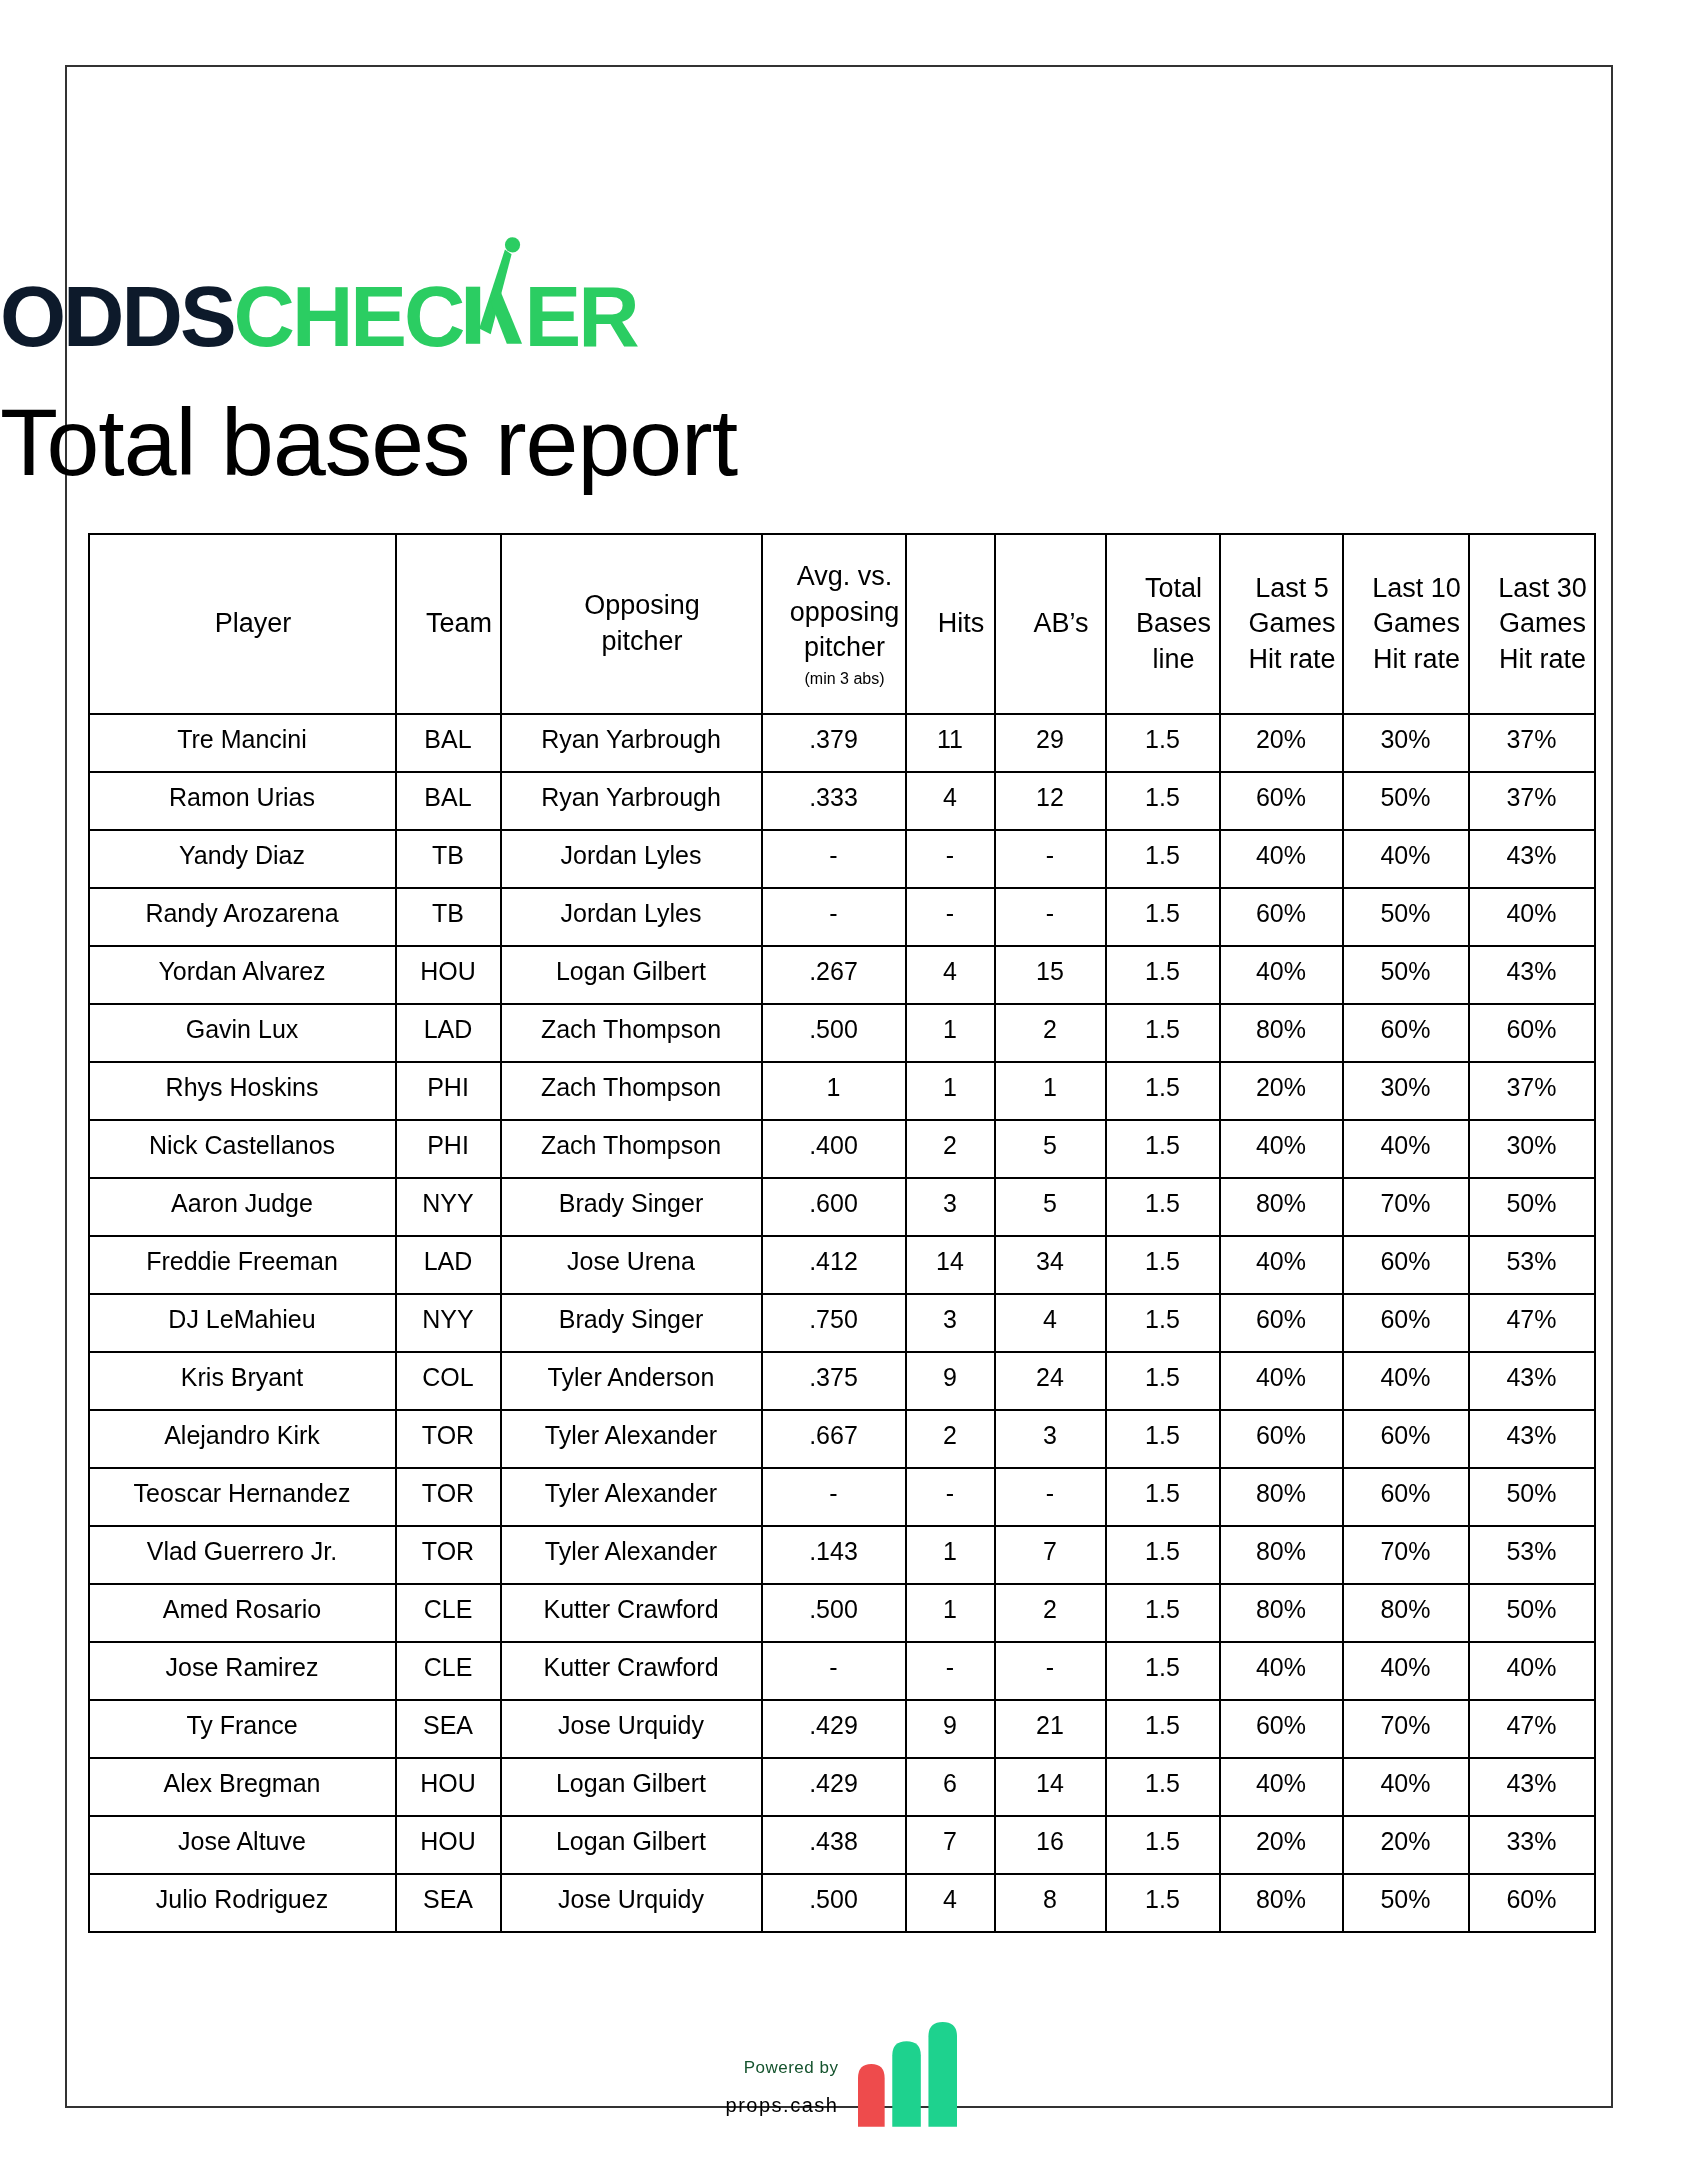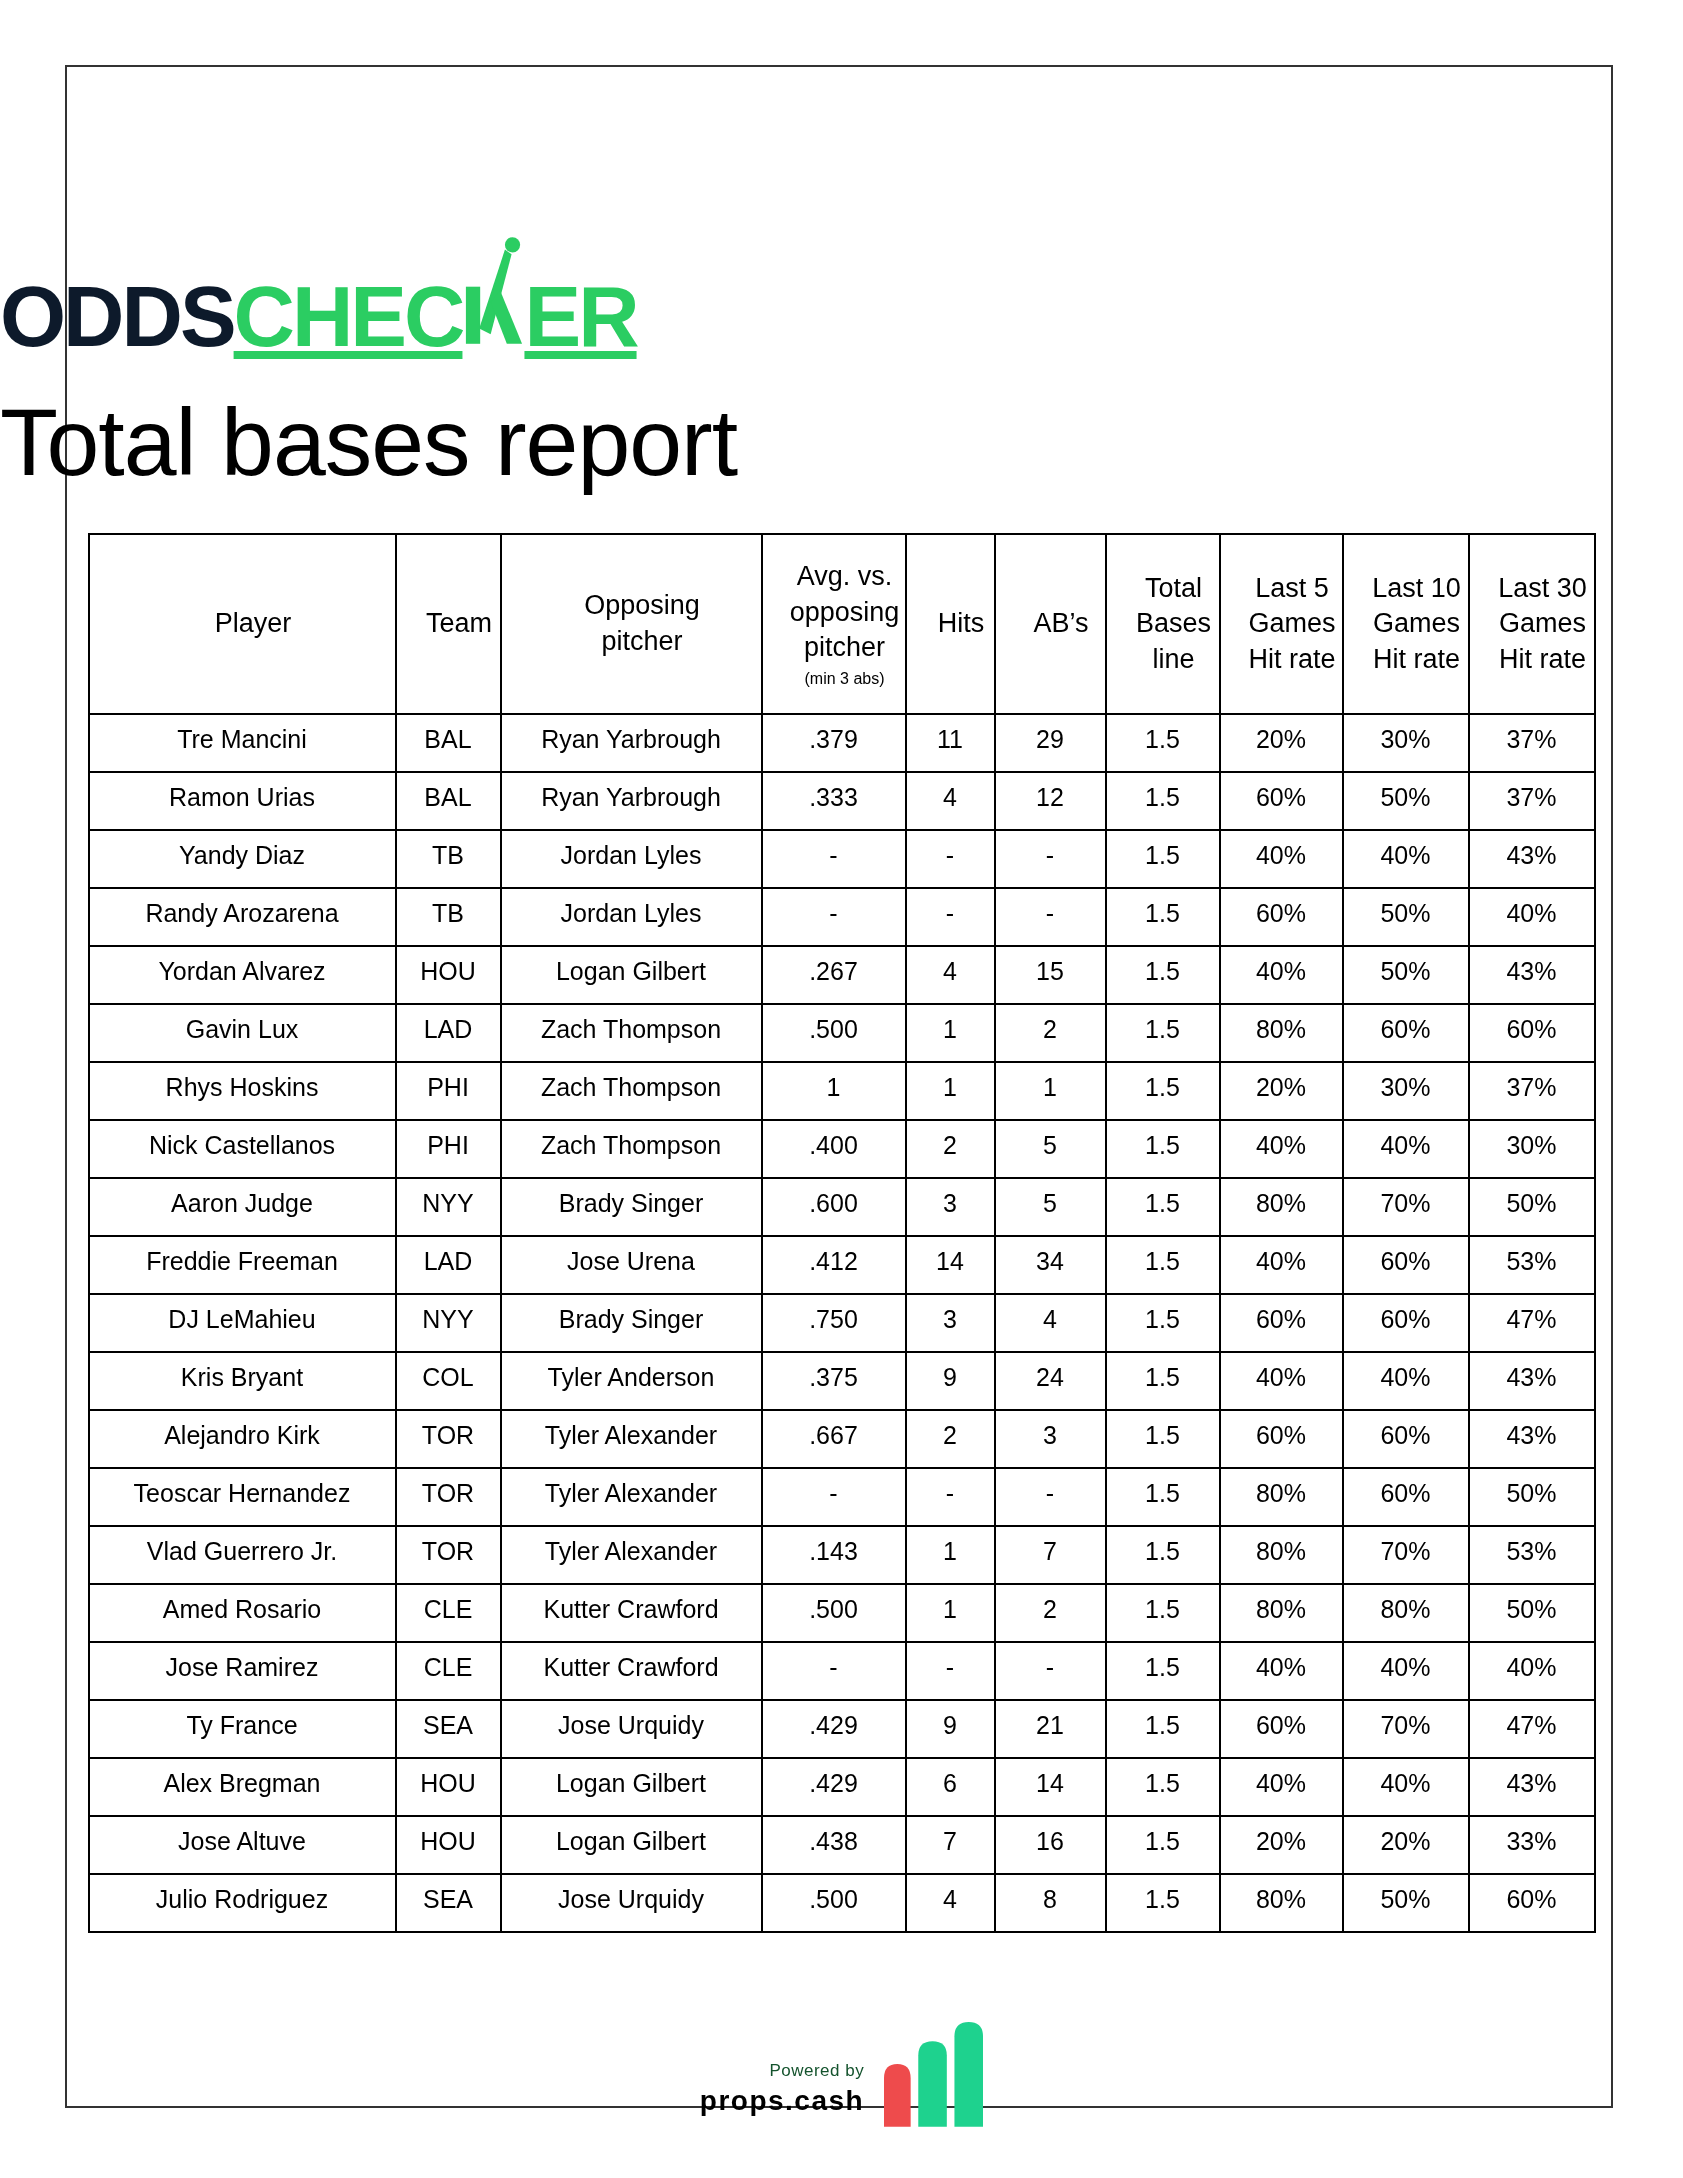--- a/index.html
+++ b/index.html
@@ -13,21 +13,21 @@
   }
   .content{position:absolute;left:0;top:65px;width:1683px;}
 
   
   .brand{
     margin-top:170px;display:flex;justify-content:flex-start;align-items:baseline;
     font-weight:bold;font-size:85px;letter-spacing:-3px;line-height:1;
     user-select:none;
   }
   .brand .dark{color:#0d1a2b;}
-  .brand .green{color:#2bcd62;text-decoration:underline;}
+  .brand .green{color:#2bcd62;}
   .brand svg{display:inline-block;margin:0 1px -2px 2px;}
 
   
   .page-title{
     margin-top:26px;font-size:95px;font-weight:400;
     letter-spacing:-1px;line-height:1.2;
   }
 
   
   table.report{
@@ -45,21 +45,21 @@
   col.c0{width:307px;} col.c1{width:105px;} col.c2{width:261px;} col.c3{width:144px;}
   col.c4{width:89px;}  col.c5{width:111px;} col.c6{width:114px;} col.c7{width:123px;}
   col.c8{width:126px;} col.c9{width:126px;}
 
   
   .footer{
     margin-top:87px;display:flex;justify-content:center;align-items:flex-end;gap:20px;
   }
   .footer .txt{text-align:right;padding-bottom:10px;}
   .footer .powered{font-size:17px;color:#14532d;letter-spacing:0.5px;}
-  .footer .brandname{font-size:28px;font-weight:bold;letter-spacing:1.5px;margin-top:4px;}
+  .footer .brandname{font-size:20px;font-weight:normal;letter-spacing:1.5px;margin-top:16px;}
 </style>
 </head>
 <body>
 
 <div class="page-frame"></div>
 
 <div class="content">
 
   <div class="brand">
     <span class="dark">ODDS</span>

